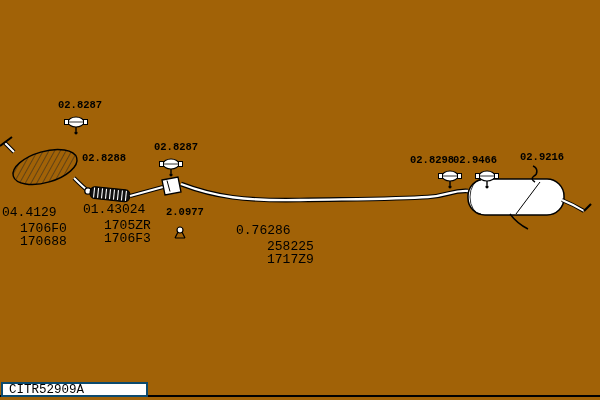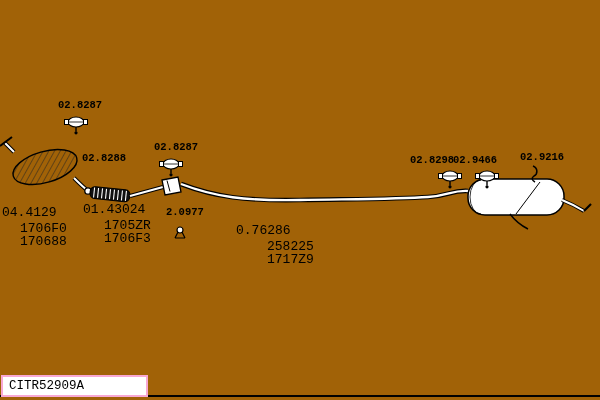--- a/index.html
+++ b/index.html
@@ -10,22 +10,22 @@
   .stage svg { position:absolute; left:0; top:0; }
   .lbl-sm {
     position:absolute; font-size:10.5px; font-weight:700;
     white-space:nowrap; letter-spacing:0;
   }
   .asm { position:absolute; white-space:nowrap; }
   .asm .part-big { font-size:13px; font-weight:400; line-height:19px; }
   .asm .ref { font-size:13px; font-weight:400; line-height:13px;text-align:right; }
   .bottom-rule { position:absolute; left:0; bottom:3px; width:600px; height:2px; background:#000; }
   .ref-box {
-    position:absolute; left:1px; bottom:3px; width:147px; height:22px;
-    border:2px solid #f9a8d4; box-sizing:border-box;
+    position:absolute; left:1px; bottom:3px; width:147px; height:15px;
+    border:2px solid #0c4a6e; box-sizing:border-box;
     display:flex; align-items:center; padding-left:6px;
     font-size:12.5px; font-weight:400; background:#fff;
   }
 </style>
 </head>
 <body>
 
 <div class="stage">
 
   <svg width="600" height="400" viewBox="0 0 600 400">

